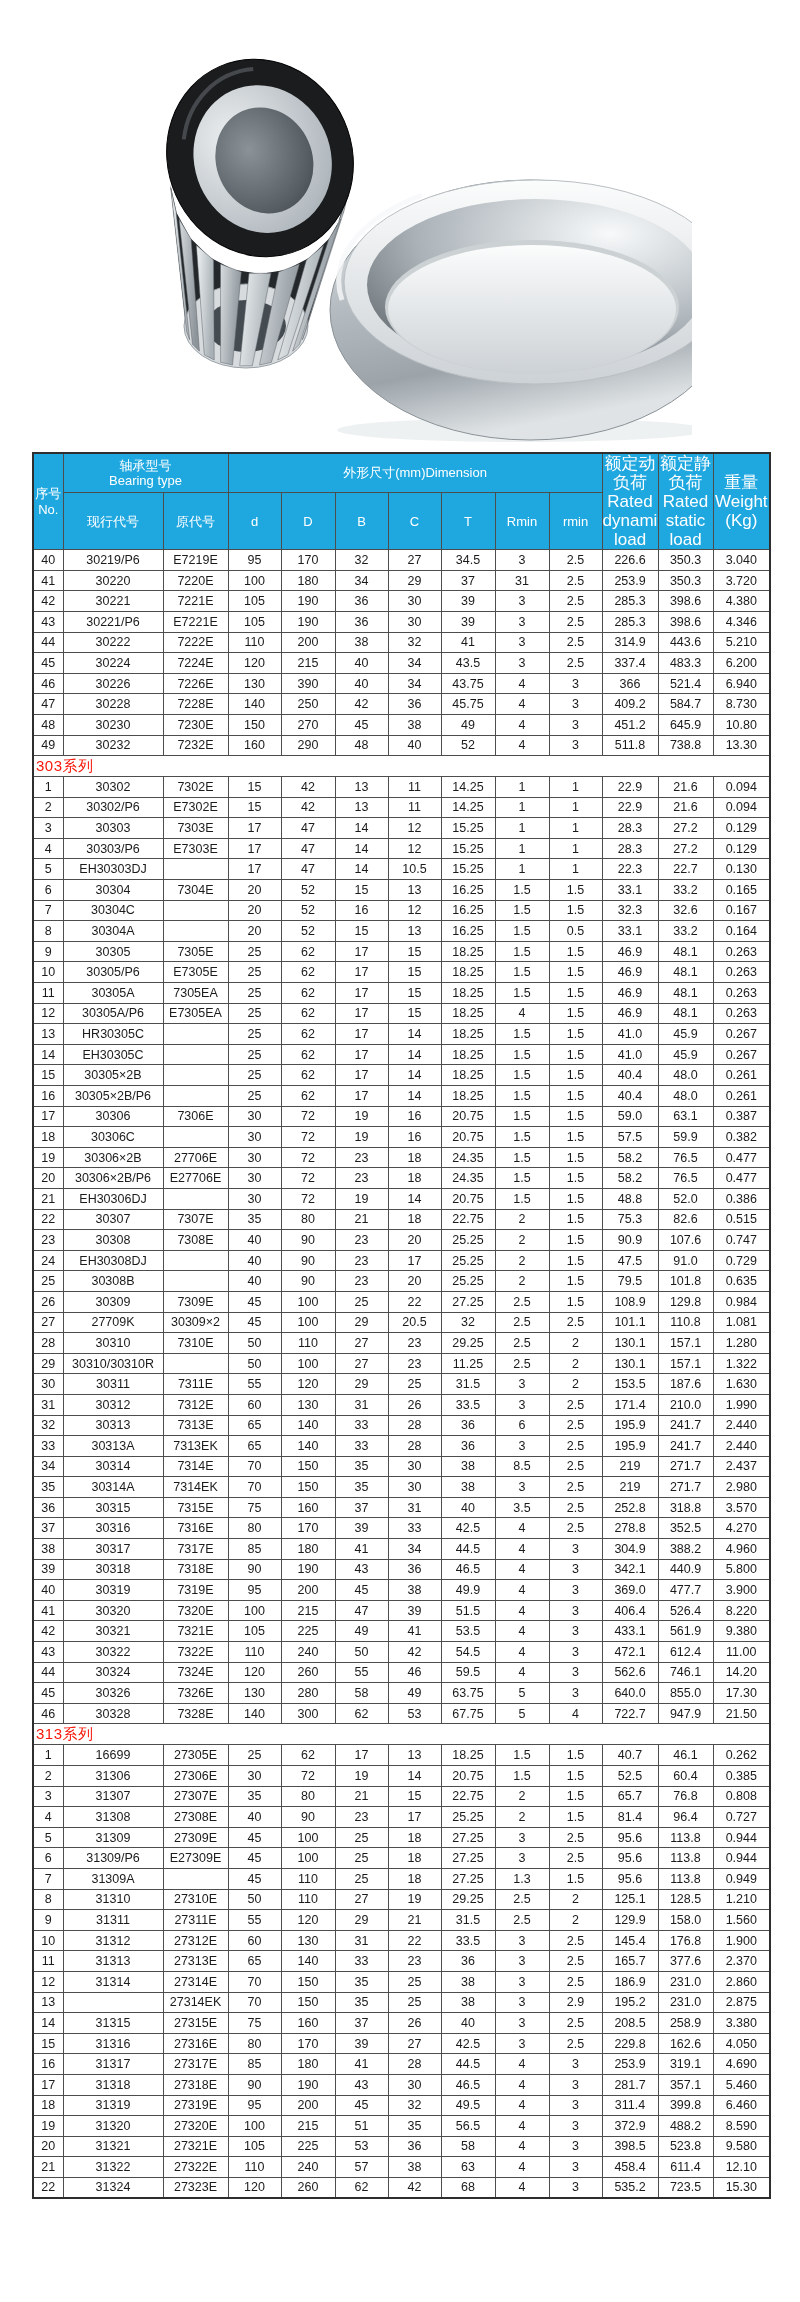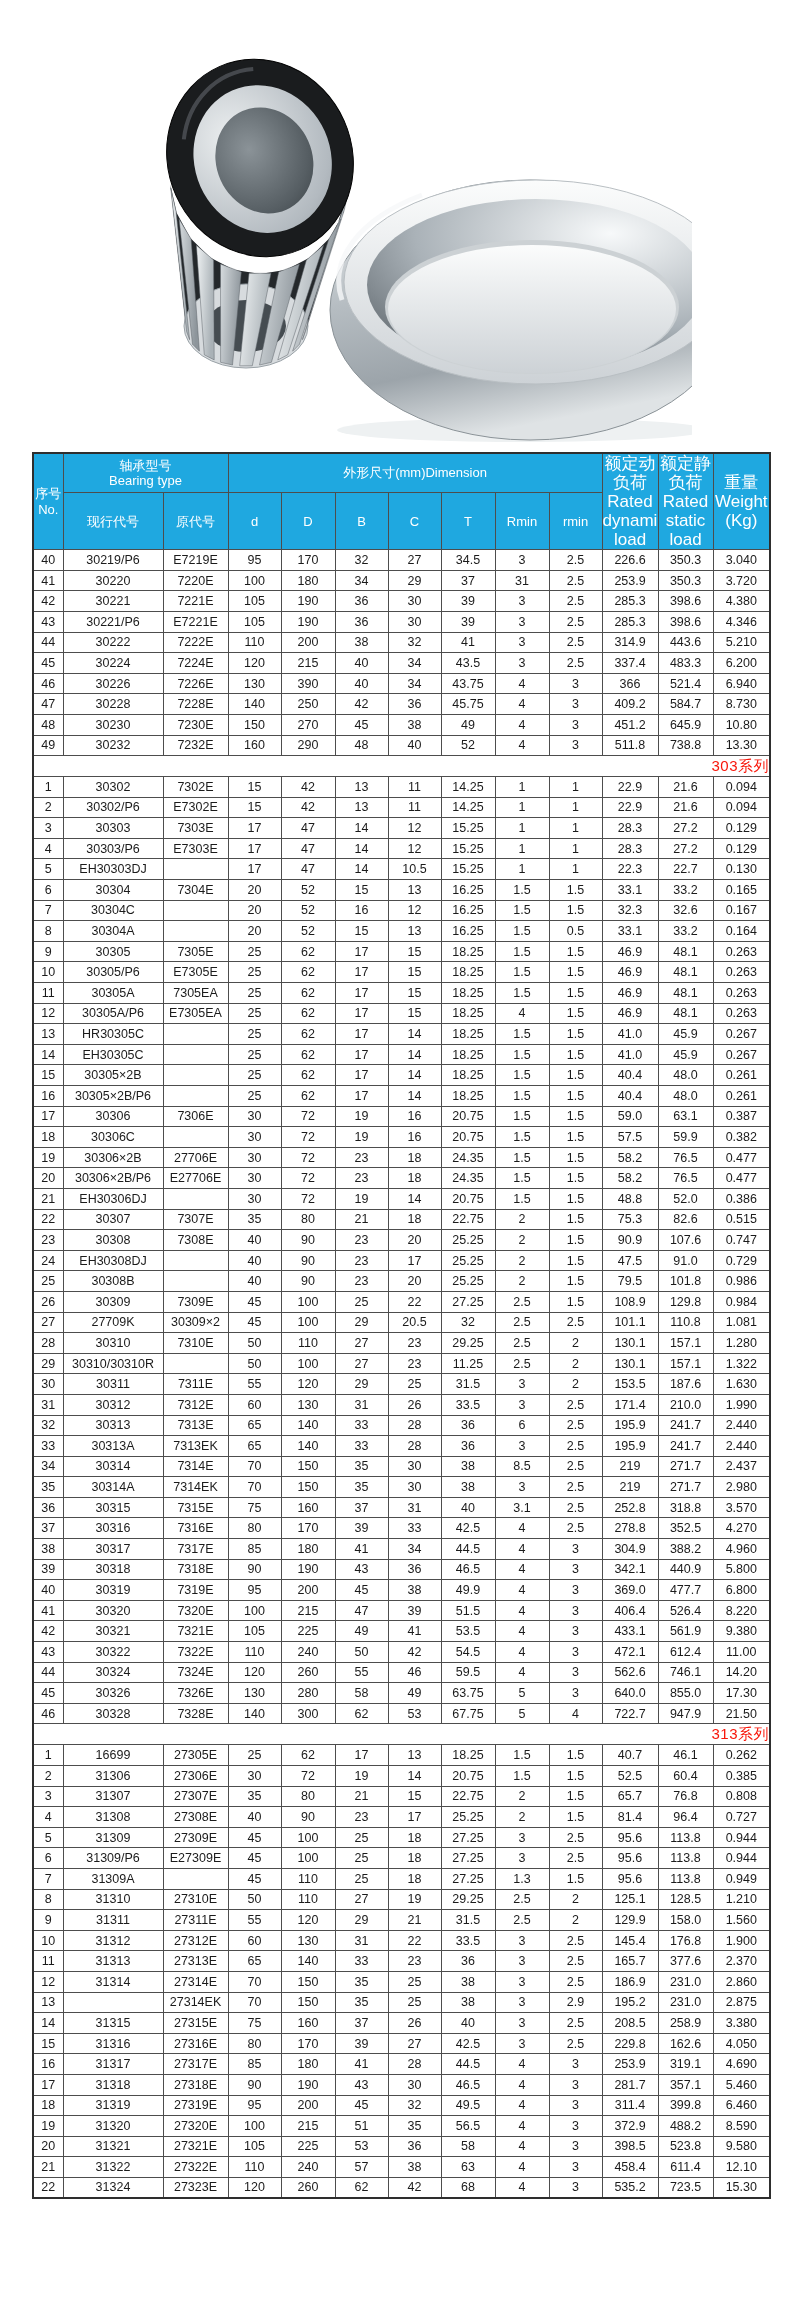--- a/index.html
+++ b/index.html
@@ -21,22 +21,22 @@
   }
   table.spec thead th {
     background:#1fa8e0; color:#ffffff; font-weight:normal;
     font-size:13px; line-height:1.18; white-space:pre-line;
   }
   table.spec thead tr.h1 { height:37px; }
   table.spec thead tr.h2 { height:53px; }
   table.spec thead th.load-th { font-size:17px; line-height:1.12; }
   table.spec tbody td { height:20.6px; font-size:12.5px; }
   table.spec tbody tr.series-row td {
-    text-align:right; color:#f8170b; font-size:15px; height:21px;
-    padding-left:14px; background:#ffffff; letter-spacing:0.5px;
+    text-align:left; color:#f8170b; font-size:15px; height:21px;
+    padding-left:2px; background:#ffffff; letter-spacing:0.5px;
   }
 </style>
 </head>
 <body>
 
 <div class="photo-wrap">
   <svg width="600" height="434" viewBox="0 0 600 434">
     <defs>
       <linearGradient id="gBody" x1="0" y1="0" x2="0.3" y2="1">
         <stop offset="0" stop-color="#f3f5f6"></stop>
@@ -684,21 +684,21 @@
           <td></td>
           <td>40</td>
           <td>90</td>
           <td>23</td>
           <td>20</td>
           <td>25.25</td>
           <td>2</td>
           <td>1.5</td>
           <td>79.5</td>
           <td>101.8</td>
-          <td>0.986</td>
+          <td>0.635</td>
         </tr>
         <tr>
           <td>26</td>
           <td>30309</td>
           <td>7309E</td>
           <td>45</td>
           <td>100</td>
           <td>25</td>
           <td>22</td>
           <td>27.25</td>
@@ -845,21 +845,21 @@
         </tr>
         <tr>
           <td>36</td>
           <td>30315</td>
           <td>7315E</td>
           <td>75</td>
           <td>160</td>
           <td>37</td>
           <td>31</td>
           <td>40</td>
-          <td>3.1</td>
+          <td>3.5</td>
           <td>2.5</td>
           <td>252.8</td>
           <td>318.8</td>
           <td>3.570</td>
         </tr>
         <tr>
           <td>37</td>
           <td>30316</td>
           <td>7316E</td>
           <td>80</td>
@@ -909,21 +909,21 @@
           <td>7319E</td>
           <td>95</td>
           <td>200</td>
           <td>45</td>
           <td>38</td>
           <td>49.9</td>
           <td>4</td>
           <td>3</td>
           <td>369.0</td>
           <td>477.7</td>
-          <td>6.800</td>
+          <td>3.900</td>
         </tr>
         <tr>
           <td>41</td>
           <td>30320</td>
           <td>7320E</td>
           <td>100</td>
           <td>215</td>
           <td>47</td>
           <td>39</td>
           <td>51.5</td>

